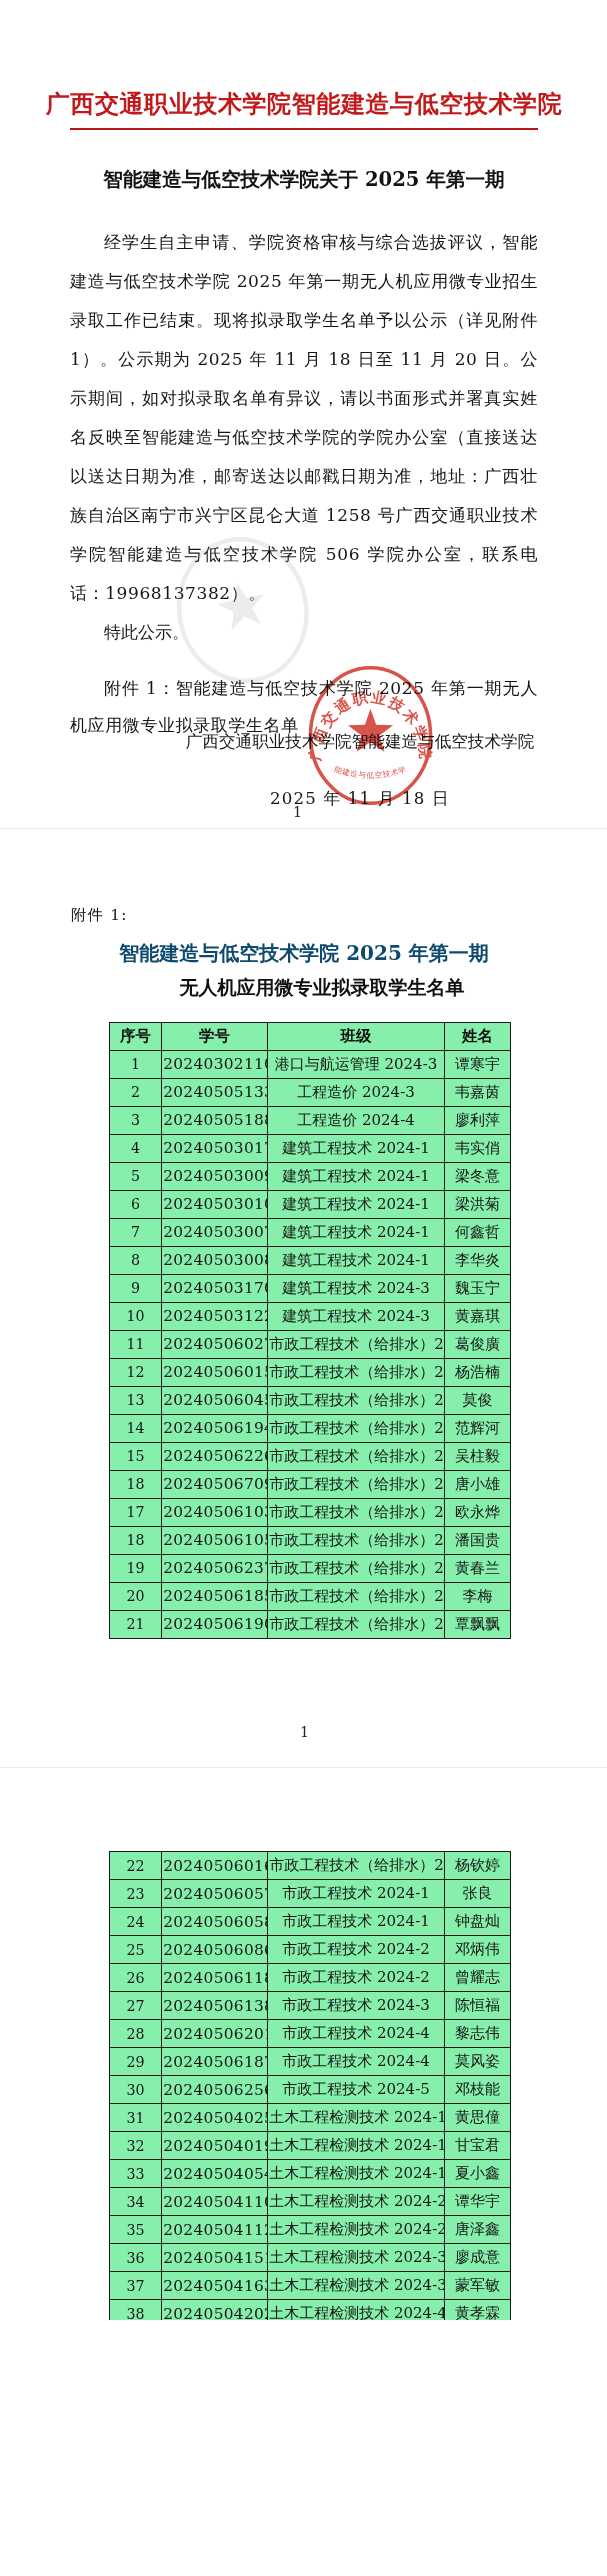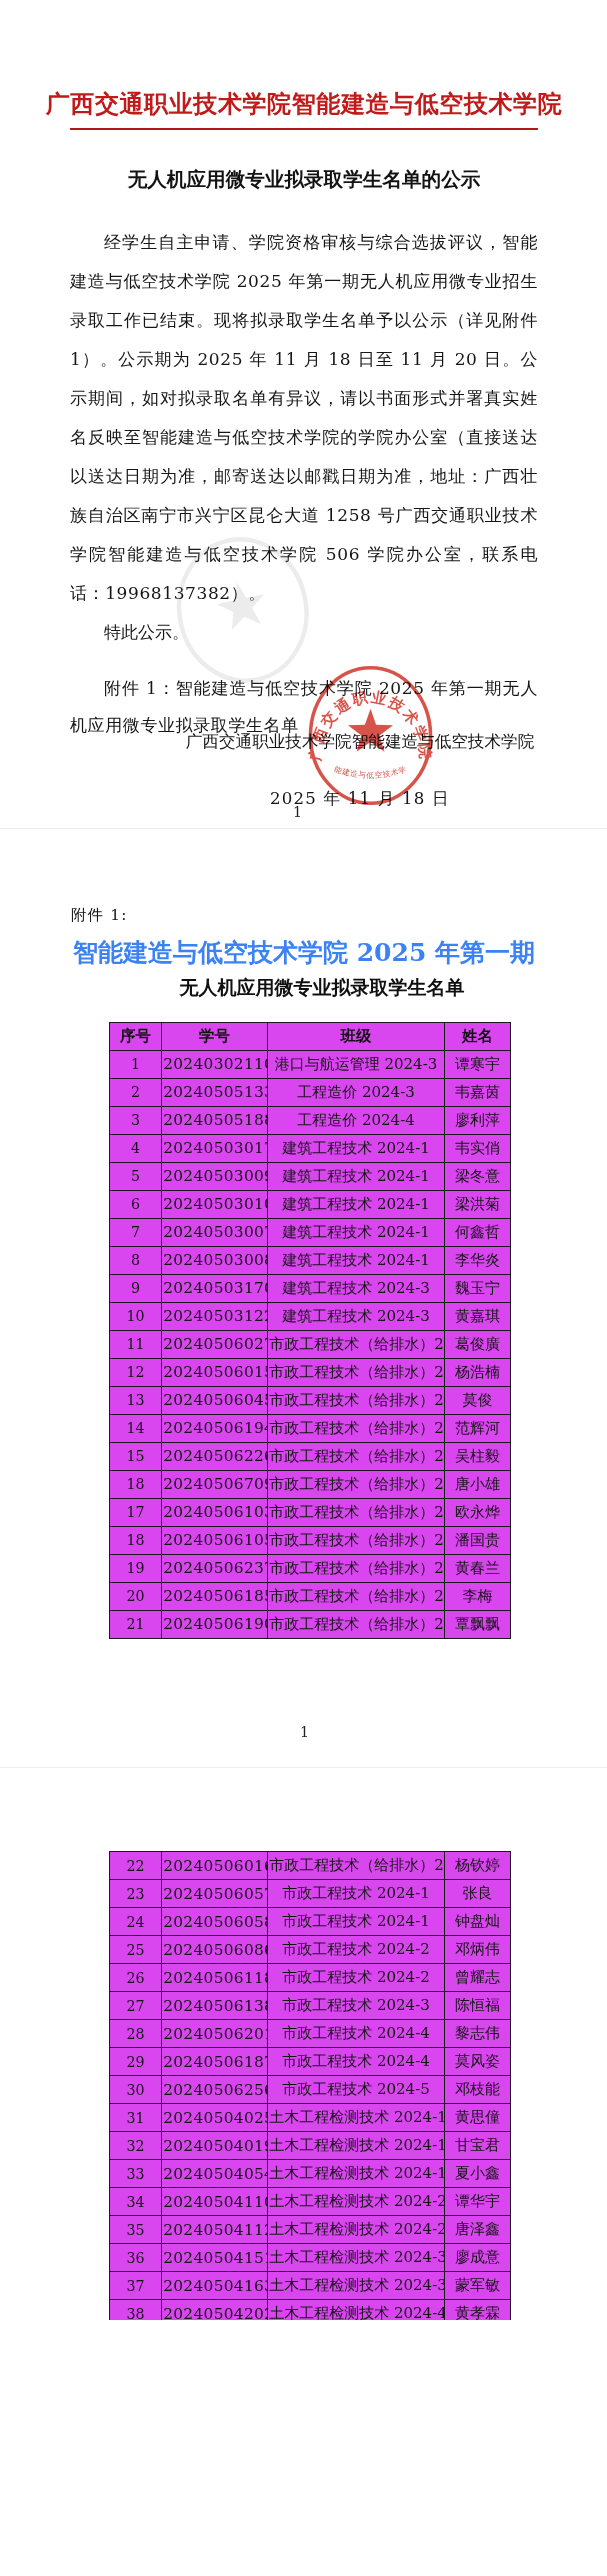--- a/index.html
+++ b/index.html
@@ -29,45 +29,45 @@
   .pn1{left:293px;bottom:8.3px;}
   .pn2{left:300px;bottom:27px;}
 
   .seal{position:absolute;left:305px;top:663px;z-index:3;opacity:.88;
         mix-blend-mode:multiply;}
   .watermark{position:absolute;left:173px;top:534px;z-index:1;opacity:.16;
              transform:rotate(-12deg);}
 
   
   .attach-label{margin:76px 0 0 71px;font-size:15.4px;letter-spacing:1.2px;}
-  .att-title{margin:9.5px 0 0;text-align:center;font-size:25px;line-height:34px;
-             font-weight:bold;color:#3b82f6;}
+  .att-title{margin:9.5px 0 0;text-align:center;font-size:20px;line-height:34px;
+             font-weight:bold;color:#0c4a6e;}
   .att-title2{margin:0;text-align:center;font-size:19px;line-height:34px;
               font-weight:bold;color:#101010;padding-left:36px;}
   table.roster{border-collapse:collapse;table-layout:fixed;width:401px;
-               margin-left:109px;border:1.8px solid #1a1a1a;background:#d946ef;}
+               margin-left:109px;border:1.8px solid #1a1a1a;background:#86efac;}
   .roster-p2{margin-top:18px;}
   .roster-p3{margin-top:83px;}
   table.roster th,table.roster td{border:1.2px solid #1a1a1a;height:27px;padding:0 1.2px;
                text-align:center;vertical-align:middle;overflow:hidden;white-space:nowrap;}
   table.roster th{font-size:15.4px;font-weight:bold;color:#111;}
   table.roster td{font-size:15px;color:#151515;}
   table.roster td.c1{font-size:15.4px;letter-spacing:0.3px;}
   table.roster td.c0{font-size:14.2px;}
 </style>
 </head>
 <body>
 
 <div class="canvas">
 
   <section class="page page1">
     <div class="banner">广西交通职业技术学院智能建造与低空技术学院</div>
     <div class="rule"></div>
     <div class="doc-title">
-      <div>无人机应用微专业拟录取学生名单的公示</div>
+      <div>智能建造与低空技术学院关于 2025 年第一期</div>
     </div>
     <p class="body-par">经学生自主申请、学院资格审核与综合选拔评议，智能建造与低空技术学院 2025 年第一期无人机应用微专业招生录取工作已结束。现将拟录取学生名单予以公示（详见附件 1）。公示期为 2025 年 11 月 18 日至 11 月 20 日。公示期间，如对拟录取名单有异议，请以书面形式并署真实姓名反映至智能建造与低空技术学院的学院办公室（直接送达以送达日期为准，邮寄送达以邮戳日期为准，地址：广西壮族自治区南宁市兴宁区昆仑大道 1258 号广西交通职业技术学院智能建造与低空技术学院 506 学院办公室，联系电话：19968137382）。</p>
     <p class="closing">特此公示。</p>
     <p class="attach-note">附件 1：智能建造与低空技术学院 2025 年第一期无人机应用微专业拟录取学生名单</p>
 
     <div class="watermark">
       <svg width="140" height="152" viewBox="0 0 220 240">
         <ellipse cx="110" cy="120" rx="100" ry="112" fill="none" stroke="#8c8c8c" stroke-width="7"></ellipse>
         <polygon fill="#8c8c8c" points="110,75 119.4,102.1 148,102.6 125.2,119.9 133.5,147.4 110,131 86.5,147.4 94.8,119.9 72,102.6 100.6,102.1"></polygon>
       </svg>

